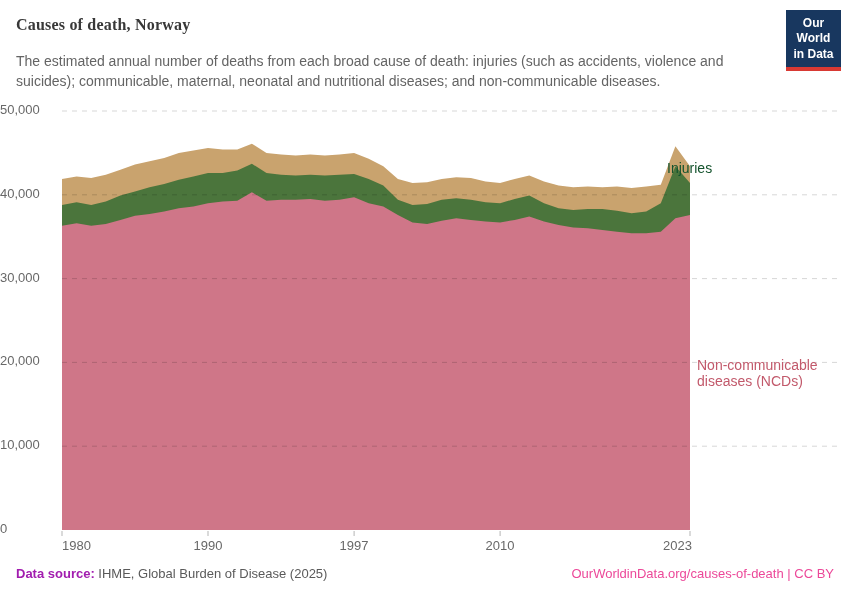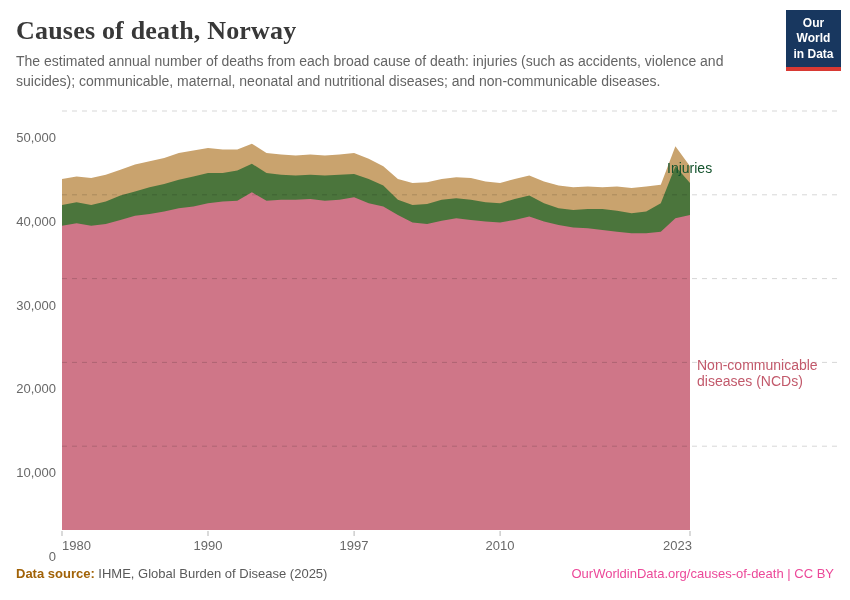--- a/index.html
+++ b/index.html
@@ -3,52 +3,52 @@
 <meta charset="utf-8">
 <style>
   html,body{margin:0;padding:0;background:#fff;}
   .page{
     position:relative;width:850px;height:600px;background:#ffffff;overflow:hidden;
     font-family:"Liberation Sans","DejaVu Sans",sans-serif;
   }
   .title{
     position:absolute;left:16px;top:16px;
     font-family:"Liberation Serif","DejaVu Serif",serif;
-    font-size:26px;font-weight:700;color:#383838;letter-spacing:.2px;
+    font-size:16px;font-weight:700;color:#383838;letter-spacing:.2px;
   }
   .logo{
     position:absolute;right:9px;top:10px;width:55px;
     background:#18375f;color:#ffffff;text-align:center;
     font-size:12px;font-weight:700;line-height:1.28;
     padding:6px 0 5px 0;border-bottom:4px solid #d83933;
   }
   .subtitle{
     position:absolute;left:16px;top:52px;width:724px;
     font-size:14px;color:#646464;line-height:1.42;
   }
   svg.chart{position:absolute;left:0;top:0;width:850px;height:600px;}
   .ylab{
-    position:absolute;width:56px;text-align:right;
-    font-size:13px;color:#686868;margin-top:28px;
+    position:absolute;width:56px;
+    font-size:13px;color:#686868;
   }
   .xlab{
     position:absolute;top:538px;width:80px;
     font-size:13px;color:#686868;
   }
   .serieslabel{position:absolute;font-size:14px;line-height:1.16;}
   .serieslabel div{white-space:nowrap;}
   .lab-injuries{left:667px;top:160px;color:#14532d;}
   .lab-cmnn{left:697px;top:181px;color:#3f6c34;}
   .lab-ncd{left:697px;top:357px;color:#c2596b;}
   .footer{
     position:absolute;left:16px;right:16px;top:566px;
     display:flex;justify-content:space-between;align-items:flex-start;
     font-size:13px;color:#5a5a5a;
   }
-  .footer b{font-weight:700;color:#a16207;}
+  .footer b{font-weight:700;color:#a21caf;}
   .footer .link{color:#ec4899;text-decoration:none;}
 </style>
 </head>
 <body>
 
 <div class="page">
 
   <div class="title">Causes of death, Norway</div>
 
   <div class="logo">

